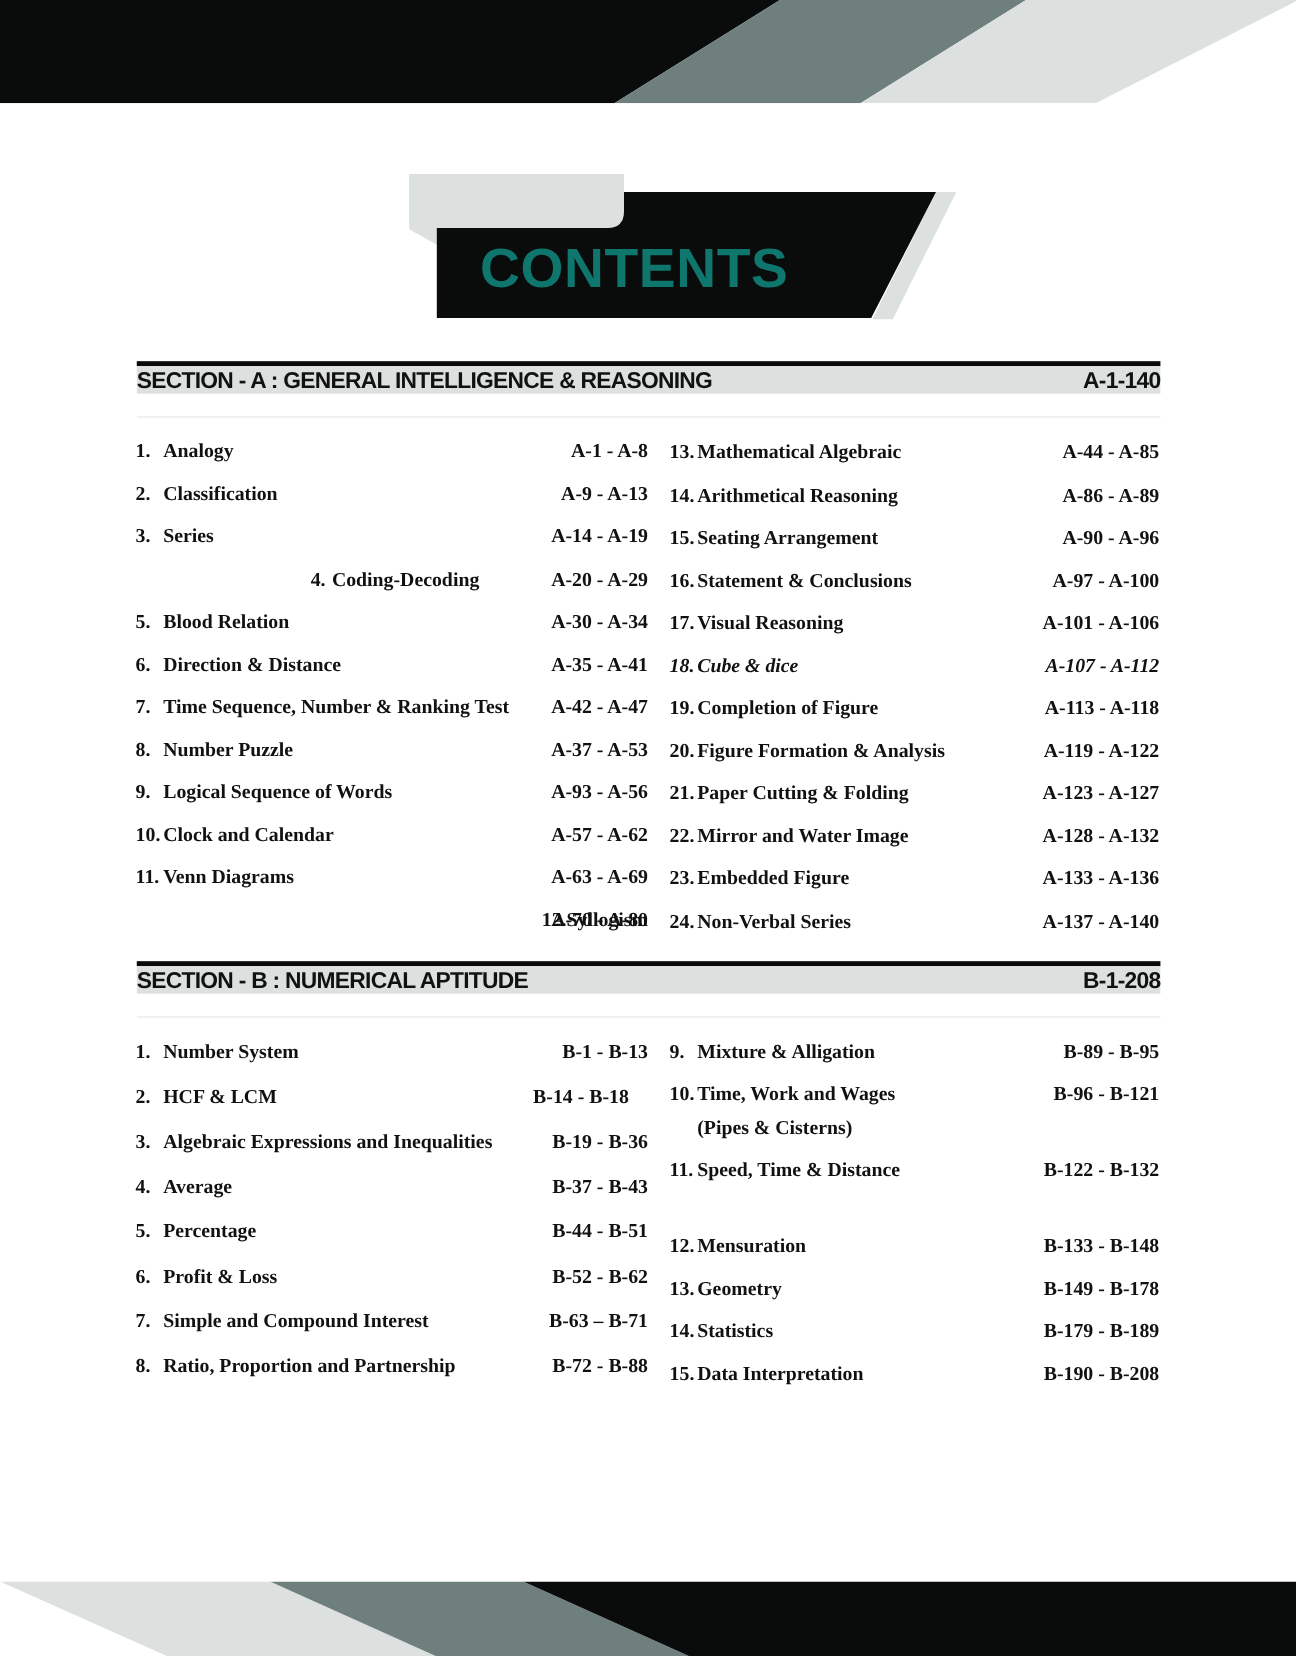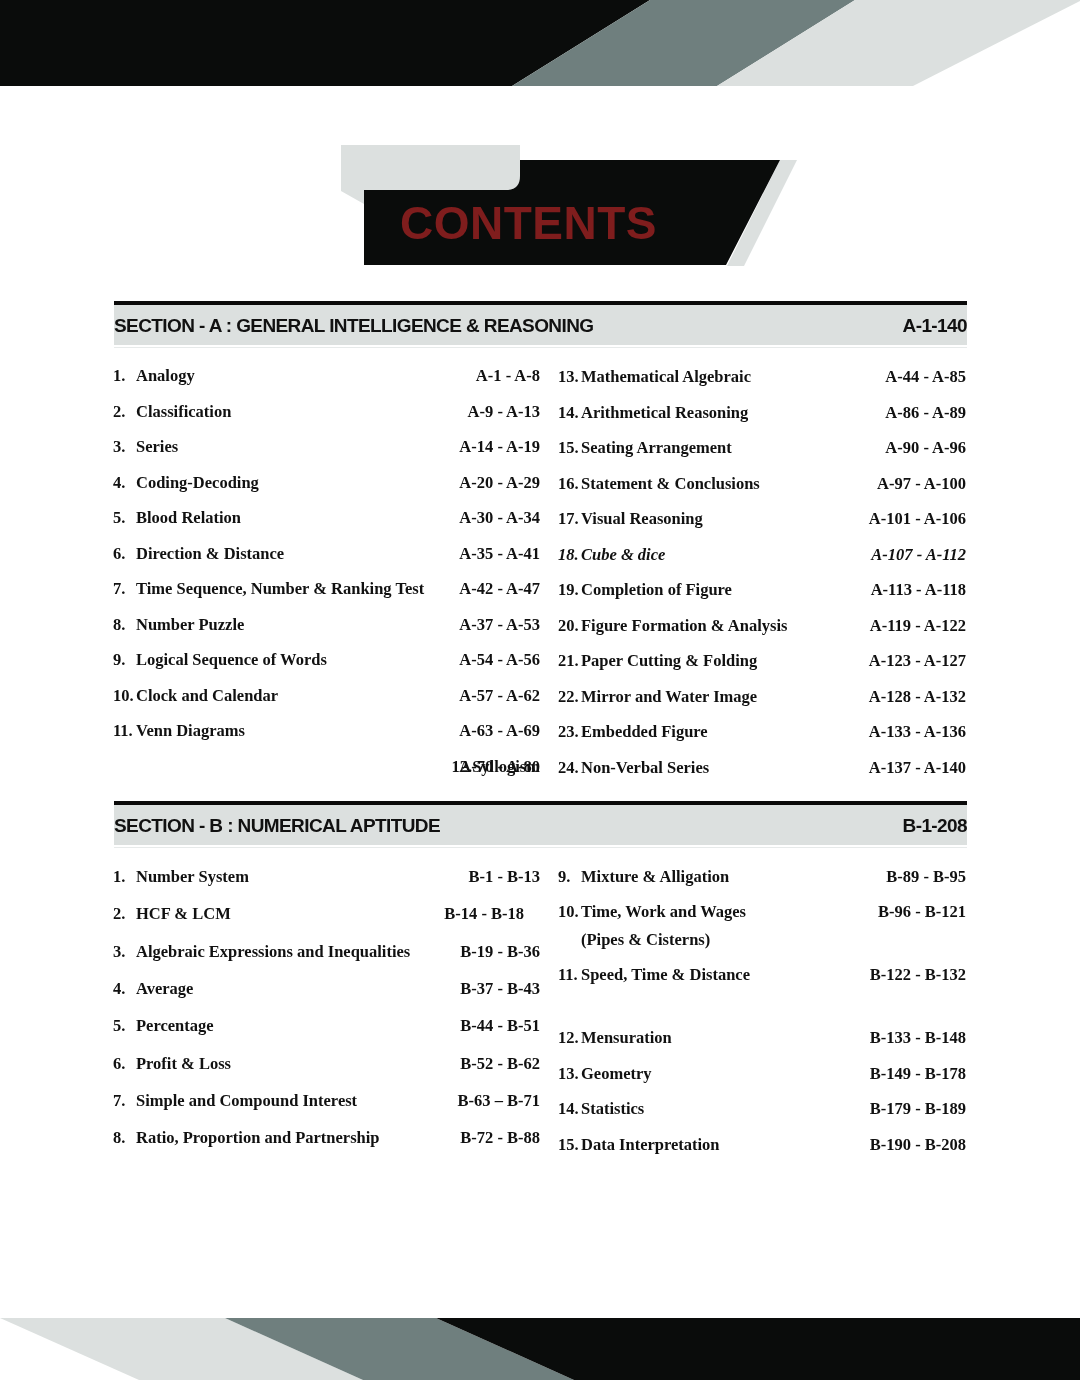--- a/index.html
+++ b/index.html
@@ -6,23 +6,23 @@
   body { width:1080px; height:1380px; position:relative; background:#ffffff; overflow:hidden;
          font-family:"Liberation Serif","DejaVu Serif",serif; color:#111; }
   .band { position:absolute; left:0; width:1080px; }
   #top-band { top:0; height:86px; }
   #bottom-band { top:1318px; height:62px; }
   .band svg { display:block; }
 
   #title-wrap { position:absolute; left:340px; top:144px; width:460px; height:124px; }
   #title-wrap svg { position:absolute; left:0; top:0; }
   #title-text { position:absolute; left:60px; top:52px; font-family:"Liberation Sans","DejaVu Sans",sans-serif;
-                font-weight:bold; font-size:46px; color:#7f1d1d; letter-spacing:0.5px; }
+                font-weight:bold; font-size:46px; color:#0f766e; letter-spacing:0.5px; }
 
-  .section-bar { position:absolute; left:114px; width:853px; height:44px; background:#dce0df;
+  .section-bar { position:absolute; left:114px; width:853px; height:27px; background:#dce0df;
                  border-top:4px solid #0a0a0a; box-sizing:border-box;
                  font-family:"Liberation Sans","DejaVu Sans",sans-serif; font-weight:bold; font-size:19px;
                  letter-spacing:-0.6px; display:flex; justify-content:space-between; align-items:center; padding:2px 0 0 0; }
   .section-bar .sec-title { padding-left:0; }
   .section-bar .sec-range { padding-right:0; }
   #section-a-bar { top:301px; }
   #section-b-bar { top:801px; }
   .section-underline { position:absolute; left:114px; width:853px; height:1px; background:#e7eaea; }
 
   .col { position:absolute; }
@@ -57,26 +57,26 @@
 <div id="section-a-bar" class="section-bar">
   <span class="sec-title">SECTION - A : GENERAL INTELLIGENCE &amp; REASONING</span>
   <span class="sec-range">A-1-140</span>
 </div>
 <div class="section-underline" style="top:347px;"></div>
 
 <div id="sec-a-left" class="col" style="left:113px; top:362px; width:427px;">
     <div class="entry" style="left: 0px; right: 0px; top: 0px;"><span class="num">1.</span><span>Analogy</span><span class="pages">A-1 - A-8</span></div>
     <div class="entry" style="left: 0px; right: 0px; top: 35.5px;"><span class="num">2.</span><span>Classification</span><span class="pages">A-9 - A-13</span></div>
     <div class="entry" style="left: 0px; right: 0px; top: 71px;"><span class="num">3.</span><span>Series</span><span class="pages">A-14 - A-19</span></div>
-    <div class="entry" style="left: 0px; right: 0px; top: 106.5px;"><span class="num">4.</span><span>Coding-Decoding</span><span class="pages">A-20 - A-29</span></div>
+    <div class="entry" style="left: 0px; right: 0px; top: 106.5px; text-align: center;"><span class="num">4.</span><span>Coding-Decoding</span><span class="pages">A-20 - A-29</span></div>
     <div class="entry" style="left: 0px; right: 0px; top: 142px;"><span class="num">5.</span><span>Blood Relation</span><span class="pages">A-30 - A-34</span></div>
     <div class="entry" style="left: 0px; right: 0px; top: 177.5px;"><span class="num">6.</span><span>Direction &amp; Distance</span><span class="pages">A-35 - A-41</span></div>
     <div class="entry" style="left: 0px; right: 0px; top: 213px;"><span class="num">7.</span><span>Time Sequence, Number &amp; Ranking Test</span><span class="pages">A-42 - A-47</span></div>
     <div class="entry" style="left: 0px; right: 0px; top: 248.5px;"><span class="num">8.</span><span>Number Puzzle</span><span class="pages">A-37 - A-53</span></div>
-    <div class="entry" style="left: 0px; right: 0px; top: 284px;"><span class="num">9.</span><span>Logical Sequence of Words</span><span class="pages">A-54 - A-56</span></div>
+    <div class="entry" style="left: 0px; right: 0px; top: 284px;"><span class="num">9.</span><span>Logical Sequence of Words</span><span class="pages">A-93 - A-56</span></div>
     <div class="entry" style="left: 0px; right: 0px; top: 319.5px;"><span class="num">10.</span><span>Clock and Calendar</span><span class="pages">A-57 - A-62</span></div>
     <div class="entry" style="left: 0px; right: 0px; top: 355px;"><span class="num">11.</span><span>Venn Diagrams</span><span class="pages">A-63 - A-69</span></div>
     <div class="entry" style="left: 0px; right: 0px; top: 390.5px; text-align: right;"><span class="num">12.</span><span>Syllogism</span><span class="pages">A-70 - A-80</span></div>
   </div>
 <div id="sec-a-right" class="col" style="left:558px; top:363px; width:408px;">
     <div class="entry" style="left: 0px; right: 0px; top: 0px;"><span class="num">13.</span><span>Mathematical Algebraic</span><span class="pages">A-44 - A-85</span></div>
     <div class="entry" style="left: 0px; right: 0px; top: 35.5px;"><span class="num">14.</span><span>Arithmetical Reasoning</span><span class="pages">A-86 - A-89</span></div>
     <div class="entry" style="left: 0px; right: 0px; top: 71px;"><span class="num">15.</span><span>Seating Arrangement</span><span class="pages">A-90 - A-96</span></div>
     <div class="entry" style="left: 0px; right: 0px; top: 106.5px;"><span class="num">16.</span><span>Statement &amp; Conclusions</span><span class="pages">A-97 - A-100</span></div>
     <div class="entry" style="left: 0px; right: 0px; top: 142px;"><span class="num">17.</span><span>Visual Reasoning</span><span class="pages">A-101 - A-106</span></div>

